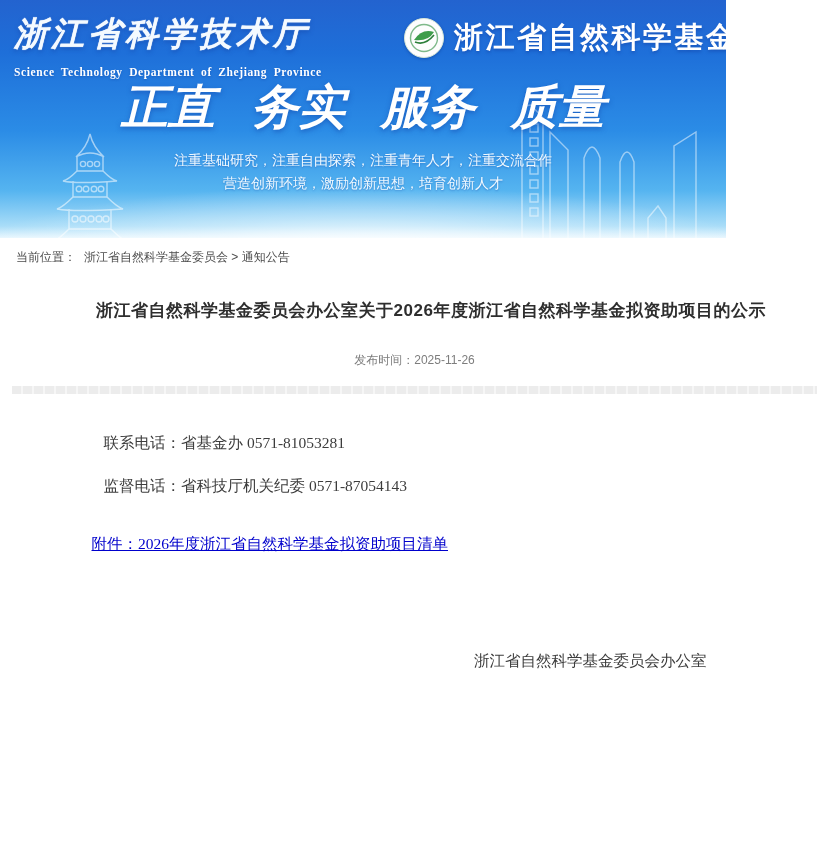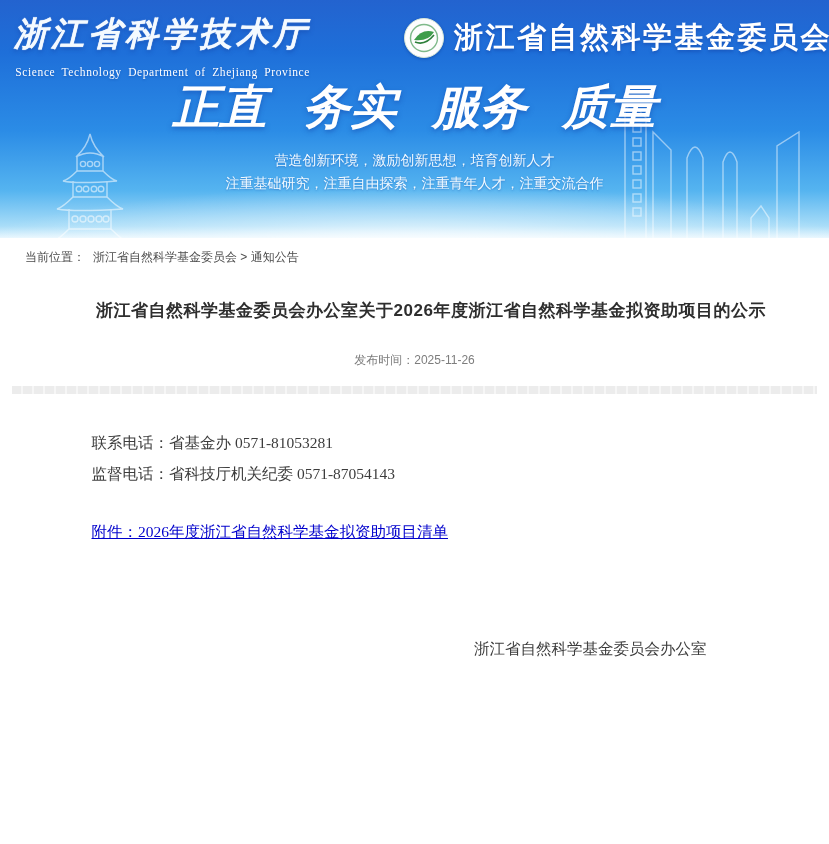--- a/index.html
+++ b/index.html
@@ -1,36 +1,36 @@
 <!DOCTYPE html>
 <html><head>
 <meta charset="utf-8">
 <style>
   * { margin:0; padding:0; box-sizing:border-box; }
   html,body { width:829px; background:#fff; font-family:"Liberation Sans", sans-serif; }
   body { height:844px; overflow:hidden; }
 
   
   .banner {
-    position:relative; width:829px; height:238px; overflow:hidden;
+    position:relative; width:726px; height:238px; overflow:hidden;
     background:linear-gradient(180deg,#2363cf 0%, #1e6fd9 22%, #2b8ce6 55%, #55b4f0 80%, #a9ddf8 95%, #e9f7fe 100%);
   }
   .banner-glow {
     position:absolute; left:0; bottom:-18px; width:100%; height:70px;
     background:radial-gradient(ellipse 55% 100% at 50% 100%, rgba(255,255,255,.95) 0%, rgba(255,255,255,.35) 55%, rgba(255,255,255,0) 100%);
   }
   .dept { position:absolute; left:14px; top:12px; }
   .dept-name {
     font-size:33px; font-weight:bold; font-style:italic; letter-spacing:4px;
     color:#f4faff; font-family:"Liberation Serif", serif;
     text-shadow:0 0 1px #ffffff, 0 2px 4px rgba(20,70,170,.65);
   }
   .dept-en {
     margin-top:9px; font-size:11.5px; color:#ffffff; letter-spacing:.6px; word-spacing:3px;
-    font-family:"Liberation Serif", serif; font-weight:normal; text-shadow:0 1px 2px rgba(20,70,170,.5);text-align:right;
+    font-family:"Liberation Serif", serif; font-weight:bold; text-shadow:0 1px 2px rgba(20,70,170,.5);
   }
   .org { position:absolute; left:404px; top:18px; display:flex; align-items:center; }
   .org-logo {
     width:40px; height:40px; border-radius:50%; background:#fdfdfd; flex:0 0 auto;
     display:flex; align-items:center; justify-content:center;
     box-shadow:0 1px 3px rgba(0,40,120,.35); border:1px solid #d7e7d9;
   }
   .org-name {
     margin-left:10px; font-size:29px; font-weight:bold; color:#ffffff; letter-spacing:2.5px;
     text-shadow:0 2px 3px rgba(20,70,170,.55); white-space:nowrap;
@@ -44,39 +44,39 @@
   .slogans {
     position:absolute; top:149px; left:0; width:100%; text-align:center;
     font-size:14px; line-height:23px; color:#f2faff; text-shadow:0 1px 2px rgba(20,70,170,.45);
   }
   .decor { position:absolute; pointer-events:none; }
   .pagoda { left:46px; bottom:-2px; width:88px; height:108px; opacity:.55; }
   .skyline { right:18px; bottom:-2px; width:200px; height:142px; opacity:.5; }
   .decor path, .decor rect, .decor circle, .decor line { fill:none; stroke:#ffffff; stroke-width:1.4; }
 
   
-  .breadcrumb { padding:11px 0 9px 25px; font-size:12px; color:#4c4c4c; }
+  .breadcrumb { padding:11px 0 9px 16px; font-size:12px; color:#4c4c4c; }
   .breadcrumb .bc-path { margin-left:8px; cursor:pointer; }
 
   
   .article-head { margin-top:24px; }
   .article-title {
     text-align:center; font-size:17px; font-weight:bold; color:#2e2e2e; letter-spacing:.5px;padding-left:33px;
   }
   .pub-date { margin-top:30px; text-align:center; font-size:12px; color:#7d7d7d; }
   .divider {
     height:8px; margin:17px 12px 0;
     background:repeating-linear-gradient(90deg,#ececec 0 9px,#f6f6f6 9px 11px);
   }
   .article-body {
     width:708px; margin:33px auto 0; font-size:15.5px; line-height:31px; color:#3c3c3c;
     font-family:"Liberation Serif", serif;
   }
   .body-para { text-indent:2em; text-align:justify; margin:0; }
-  .contact-line { text-indent:2em; margin:0; }
+  .contact-line { text-indent:2em; margin:12px; }
   .attachment-line { margin-top:27px; text-indent:2em; }
   .attachment-line a { color:#0000cc; text-decoration:underline; cursor:pointer; }
   .sign-block { margin-top:86px; text-align:right; padding-right:62px; }
   .sign-inner { display:inline-block; text-align:center; }
   .sig-name { font-size:15.5px; color:#3c3c3c; }
 </style>
 </head>
 <body>
 
 <div class="banner">
@@ -133,22 +133,22 @@
       </svg>
     </div>
     <div class="org-name">浙江省自然科学基金委员会</div>
   </div>
 
   <div class="motto">
     <span>正直</span><span>务实</span><span>服务</span><span>质量</span>
   </div>
 
   <div class="slogans">
+    <div>注重基础研究，注重自由探索，注重青年人才，注重交流合作</div>
     <div>营造创新环境，激励创新思想，培育创新人才</div>
-    <div>注重基础研究，注重自由探索，注重青年人才，注重交流合作</div>
   </div>
 
   <div class="banner-glow"></div>
 </div>
 
 <div class="breadcrumb">
   <span class="bc-label">当前位置：</span><span class="bc-path">浙江省自然科学基金委员会 &gt; 通知公告</span>
 </div>
 
 <div class="article-head">

